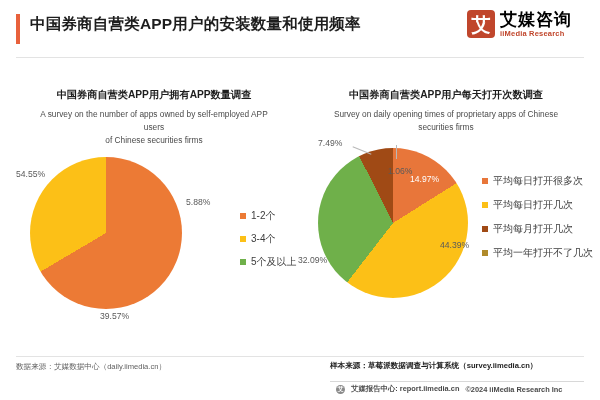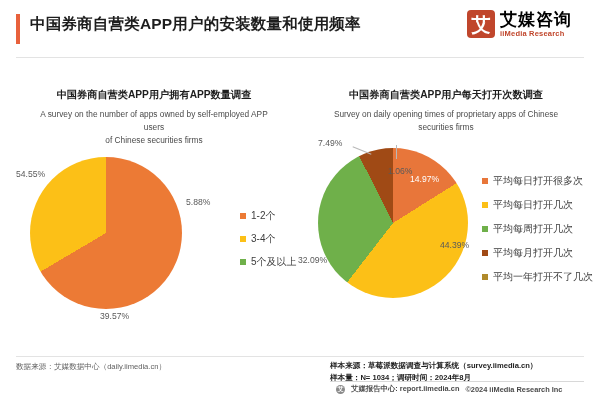--- a/index.html
+++ b/index.html
@@ -175,39 +175,34 @@
     <div class="legend legend-right">
       <div class="legend-item">
         <span class="swatch" id="swR0" style="background: rgb(232, 118, 58);"></span>
         <span>平均每日打开很多次</span>
       </div>
       <div class="legend-item">
         <span class="swatch" id="swR1" style="background: rgb(252, 192, 23);"></span>
         <span>平均每日打开几次</span>
       </div>
       <div class="legend-item">
-        <span class="swatch" id="swR2" style="background: rgb(111, 176, 74);"></span>
-        <span>平均每周打开几次</span>
-      </div>
-      <div class="legend-item">
         <span class="swatch" id="swR3" style="background: rgb(160, 74, 21);"></span>
         <span>平均每月打开几次</span>
       </div>
       <div class="legend-item">
         <span class="swatch" id="swR4" style="background: rgb(176, 138, 42);"></span>
         <span>平均一年打开不了几次</span>
       </div>
     </div>
   </div>
 </div>
 
 <div class="footer-rule"></div>
 <div class="src-left">数据来源：艾媒数据中心（daily.iimedia.cn）</div>
 <div class="src-right">
   <div>样本来源：草莓派数据调查与计算系统（survey.iimedia.cn）</div>
-  <div>样本量：N= 1034；调研时间：2024年8月</div>
 </div>
 <div class="footer-rule2"></div>
 <div class="footer-bottom">
   <span class="fb-mark">艾</span>
   <span>艾媒报告中心: report.iimedia.cn</span>
   <span>©2024  iiMedia Research  Inc</span>
 </div>
 
 </body></html>

